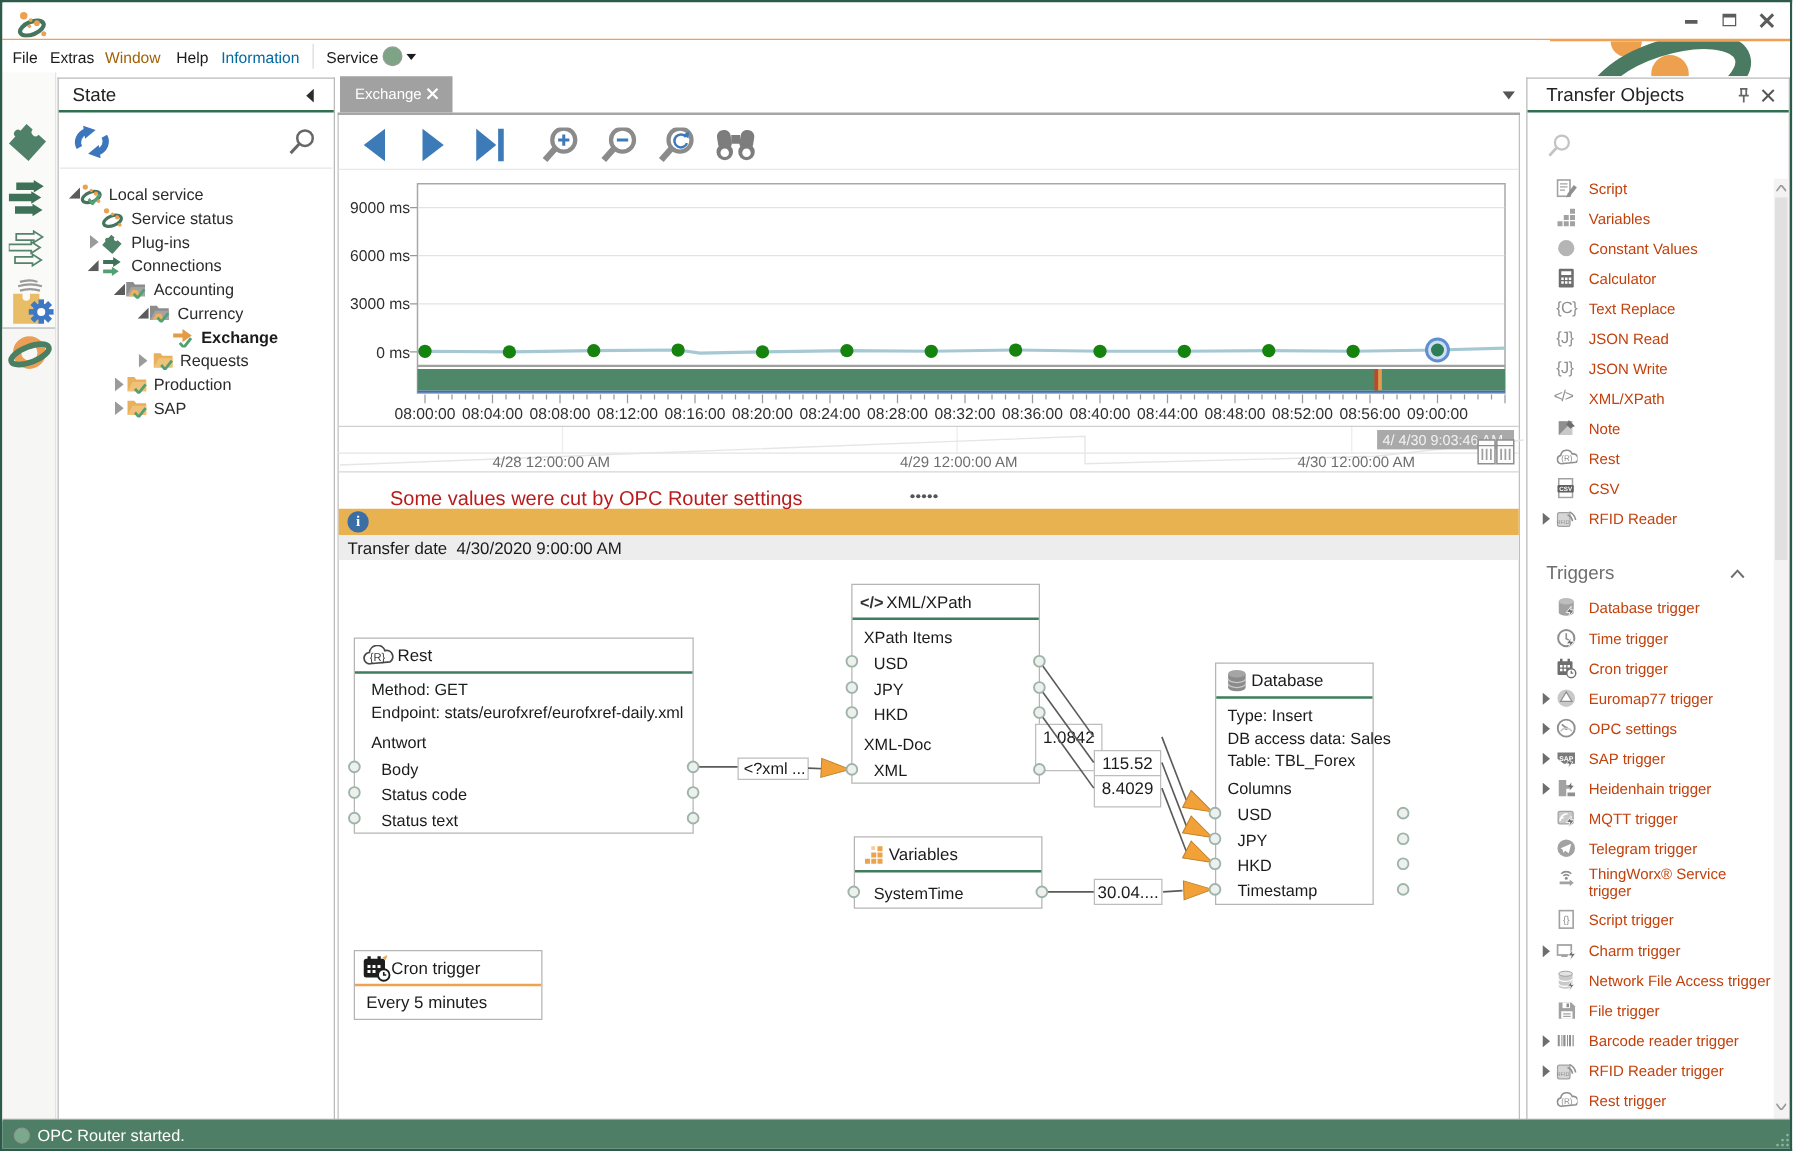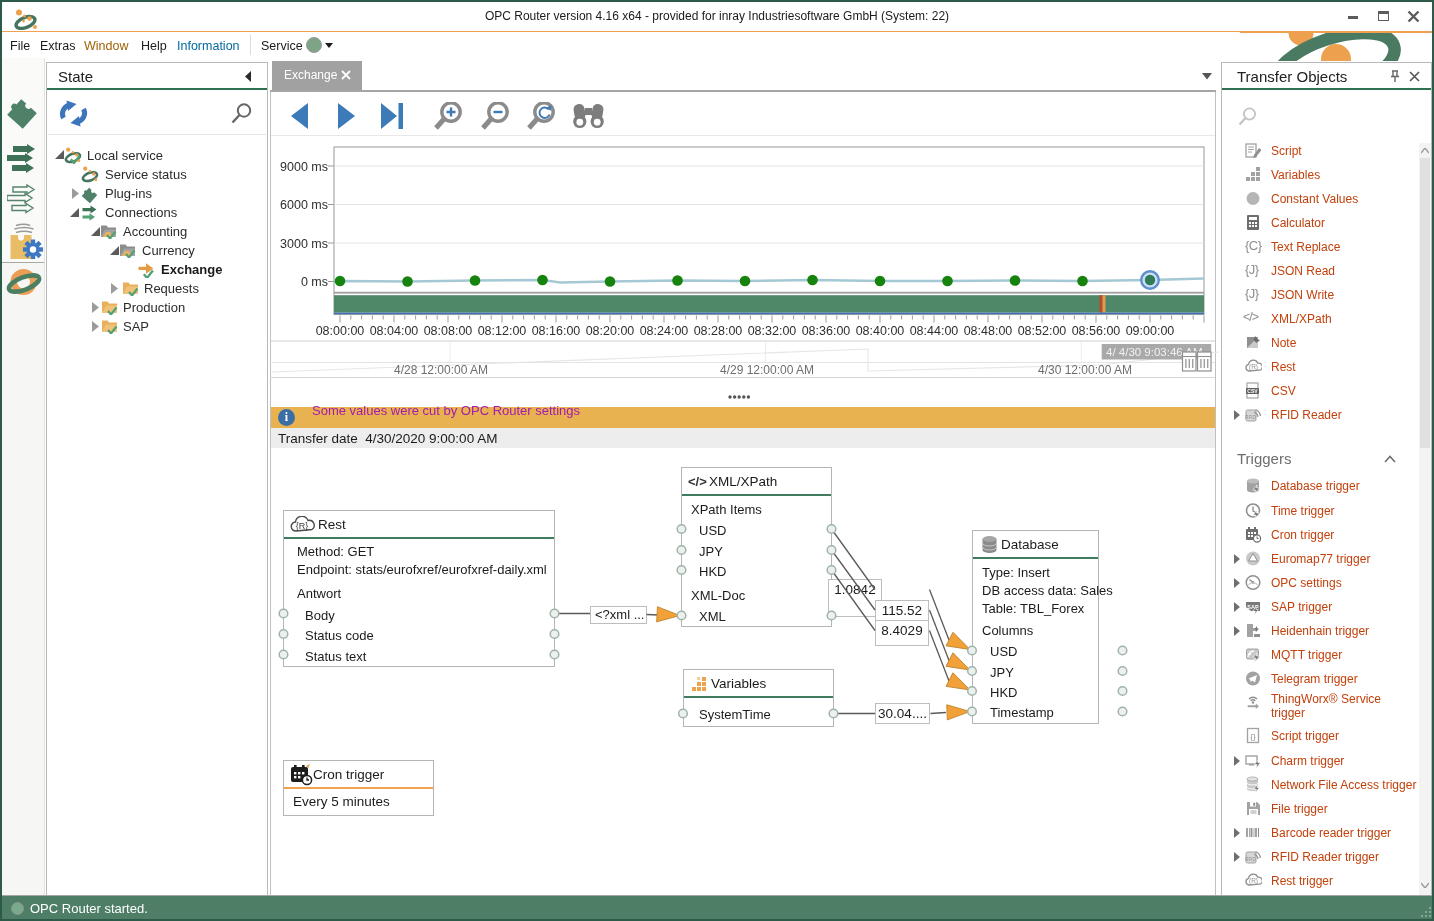--- a/index.html
+++ b/index.html
@@ -20,21 +20,20 @@
 
 <div class="a" style="left:2px;top:2px;width:1430px;height:29px;background:#fff"></div>
 <svg class="a" style="left:10px;top:5px" width="36" height="25" viewBox="0 0 36 25">
   <ellipse cx="15.5" cy="17.5" rx="10" ry="5" fill="none" stroke="#45755f" stroke-width="3.4" transform="rotate(-22 15.5 17.5)"></ellipse>
   <circle cx="9" cy="7.5" r="3" fill="#eda14f"></circle>
   <circle cx="14.5" cy="11" r="1.5" fill="#eda14f"></circle>
   <circle cx="19.5" cy="13.5" r="2.3" fill="#eda14f"></circle>
   <circle cx="13.5" cy="16" r="1.4" fill="#eda14f"></circle>
   <circle cx="25" cy="22" r="2" fill="#eda14f"></circle>
 </svg>
-<div class="a" style="left:0;top:9px;width:1434px;text-align:center;font-size:12px;color:#1b1b1b">OPC Router version 4.16 x64 - provided for inray Industriesoftware GmbH (System: 22)</div>
 <div class="a" style="left:1348px;top:16px;width:10px;height:3px;background:#5c5c5c"></div>
 <div class="a" style="left:1378px;top:11px;width:11px;height:10px;border:1.5px solid #5c5c5c;border-top-width:3px"></div>
 <svg class="a" style="left:1407px;top:10px" width="13" height="13" viewBox="0 0 13 13">
       <path d="M1.5 1.5 L11.5 11.5 M11.5 1.5 L1.5 11.5" stroke="#5c5c5c" stroke-width="2.4"></path>
     </svg>
 
 <div class="a" style="left:2px;top:31px;width:1430px;height:1.5px;background:#f0a050"></div>
 
 <div class="a" style="left:1240px;top:33px;width:192px;height:28px;overflow:hidden">
   <svg width="192" height="28" viewBox="0 0 192 28">
@@ -432,21 +431,21 @@
 <line x1="937.6999999999999" y1="224" x2="937.6999999999999" y2="233" stroke="#9f9f9f" stroke-width="1.4"></line>
 <circle cx="460.0" cy="262" r="1.7" fill="#555"></circle>
 <circle cx="464.6" cy="262" r="1.7" fill="#555"></circle>
 <circle cx="469.2" cy="262" r="1.7" fill="#555"></circle>
 <circle cx="473.8" cy="262" r="1.7" fill="#555"></circle>
 <circle cx="478.4" cy="262" r="1.7" fill="#555"></circle>
 </svg>
 
 <div class="a" style="left:271px;top:407px;width:944px;height:21px;background:#e9b250"></div>
 <div class="a" style="left:278px;top:409px;width:17px;height:17px;border-radius:50%;background:#3a6ea5;color:#fff;font-size:12px;font-weight:bold;text-align:center;line-height:17px;font-family:'Liberation Serif',serif">i</div>
-<div class="a" style="left:312px;top:403px;font-size:13px;color:#a21caf">Some values were cut by OPC Router settings</div>
+<div class="a" style="left:312px;top:391px;font-size:16px;color:#b91c1c">Some values were cut by OPC Router settings</div>
 <div class="a" style="left:271px;top:428px;width:944px;height:20px;background:#ededed"></div>
 <div class="a" style="left:278px;top:431px;font-size:13.5px;color:#1a1a1a">Transfer date&nbsp; 4/30/2020 9:00:00 AM</div>
 <style>
 .node{position:absolute;background:#fff;border:1px solid #b5b5b5}
 .nhead{position:absolute;left:0;top:0;right:0;height:26px;line-height:27px;font-size:13.5px;color:#1b1b1b;white-space:nowrap}
 .ngl{position:absolute;left:0;top:26px;right:0;height:2px;background:#3f7d5e}
 .nrow{position:absolute;font-size:13px;color:#1b1b1b;white-space:nowrap;height:15px;line-height:15px}
 .vbox{position:absolute;background:#fff;border:1px solid #bdbdbd;font-size:13.5px;color:#1b1b1b;text-align:center}
 </style>
 <div class="node" style="left:283px;top:510px;width:272px;height:157px">

